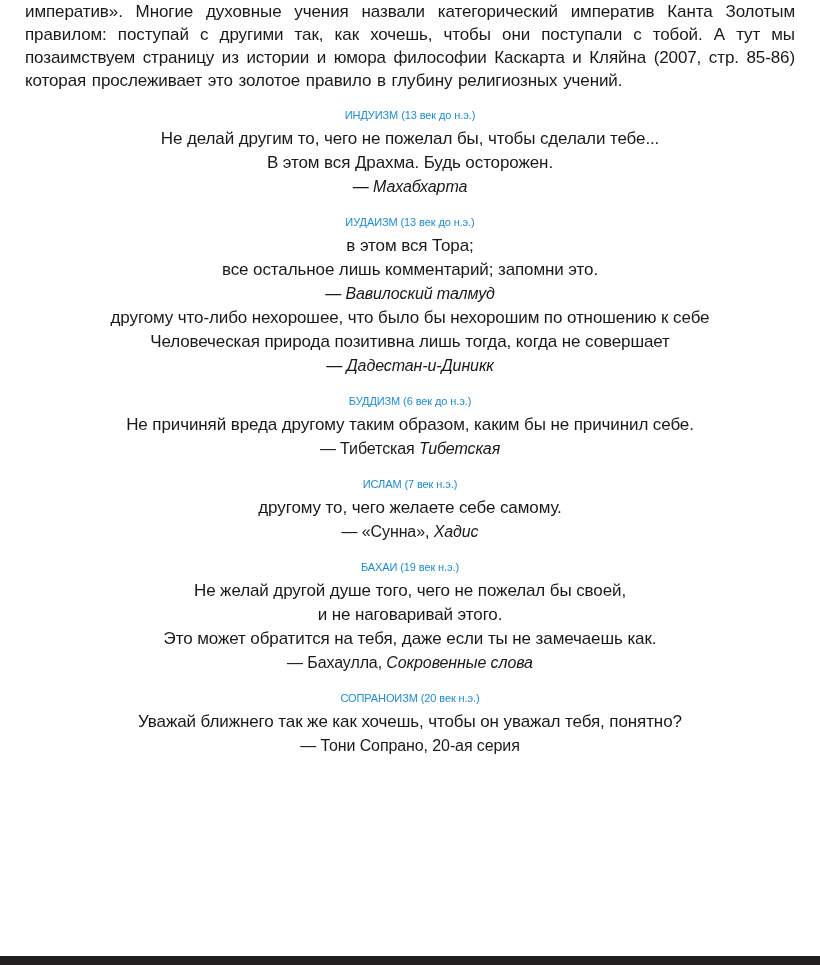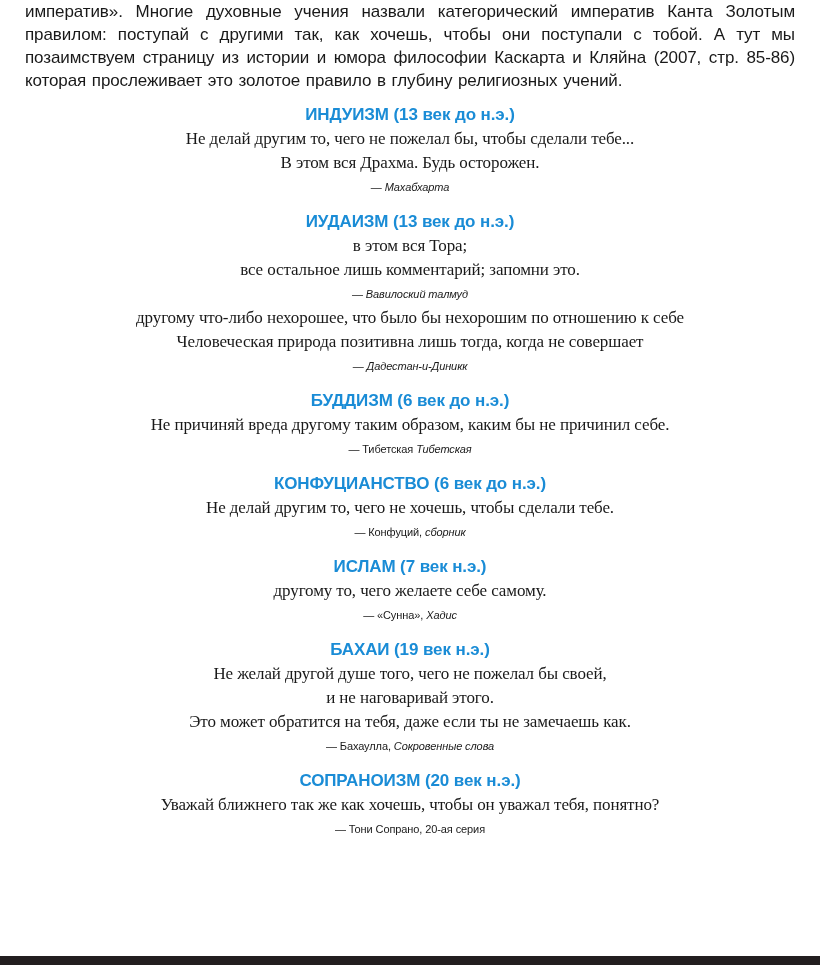--- a/index.html
+++ b/index.html
@@ -26,34 +26,33 @@
     line-height:23px;
     text-align:justify;
     letter-spacing:-0.1px;
     word-spacing:1px;
   }
   .sections{
     text-align:center;
   }
   .sec-heading{
     margin:11px 0 0 0;
-    font-size:17px;
+    font-size:11px;
     line-height:24px;
-    font-weight:700;
+    font-weight:400;
     color:var(--heading-blue);
     letter-spacing:-0.1px;
   }
   .quote-line{
     font-size:17px;
     line-height:24px;
     letter-spacing:-0.1px;
-    font-family:Liberation Serif, serif;
   }
   .attribution{
-    font-size:11px;
+    font-size:16px;
     line-height:24px;
     letter-spacing:-0.1px;
   }
   .attribution em{font-style:italic;}
   .bottom-bar{
     position:absolute;
     left:0;right:0;bottom:0;
     height:9px;
     background:var(--bar-black);
   }
@@ -81,25 +80,20 @@
         <div class="quote-line">другому что-либо нехорошее, что было бы нехорошим по отношению к себе</div>
         <div class="quote-line">Человеческая природа позитивна лишь тогда, когда не совершает</div>
         <div class="attribution"><em>— Дадестан-и-Диникк</em></div>
       </section>
       <section>
         <h2 class="sec-heading">БУДДИЗМ (6 век до н.э.)</h2>
         <div class="quote-line">Не причиняй вреда другому таким образом, каким бы не причинил себе.</div>
         <div class="attribution"><span>— Тибетская </span><em>Тибетская</em></div>
       </section>
       <section>
-        <h2 class="sec-heading">КОНФУЦИАНСТВО (6 век до н.э.)</h2>
-        <div class="quote-line">Не делай другим то, чего не хочешь, чтобы сделали тебе.</div>
-        <div class="attribution"><span>— Конфуций, </span><em>сборник</em></div>
-      </section>
-      <section>
         <h2 class="sec-heading">ИСЛАМ (7 век н.э.)</h2>
         <div class="quote-line">другому то, чего желаете себе самому.</div>
         <div class="attribution"><span>— «Сунна», </span><em>Хадис</em></div>
       </section>
       <section>
         <h2 class="sec-heading">БАХАИ (19 век н.э.)</h2>
         <div class="quote-line">Не желай другой душе того, чего не пожелал бы своей,</div>
         <div class="quote-line">и не наговаривай этого.</div>
         <div class="quote-line">Это может обратится на тебя, даже если ты не замечаешь как.</div>
         <div class="attribution"><span>— Бахаулла, </span><em>Сокровенные слова</em></div>

